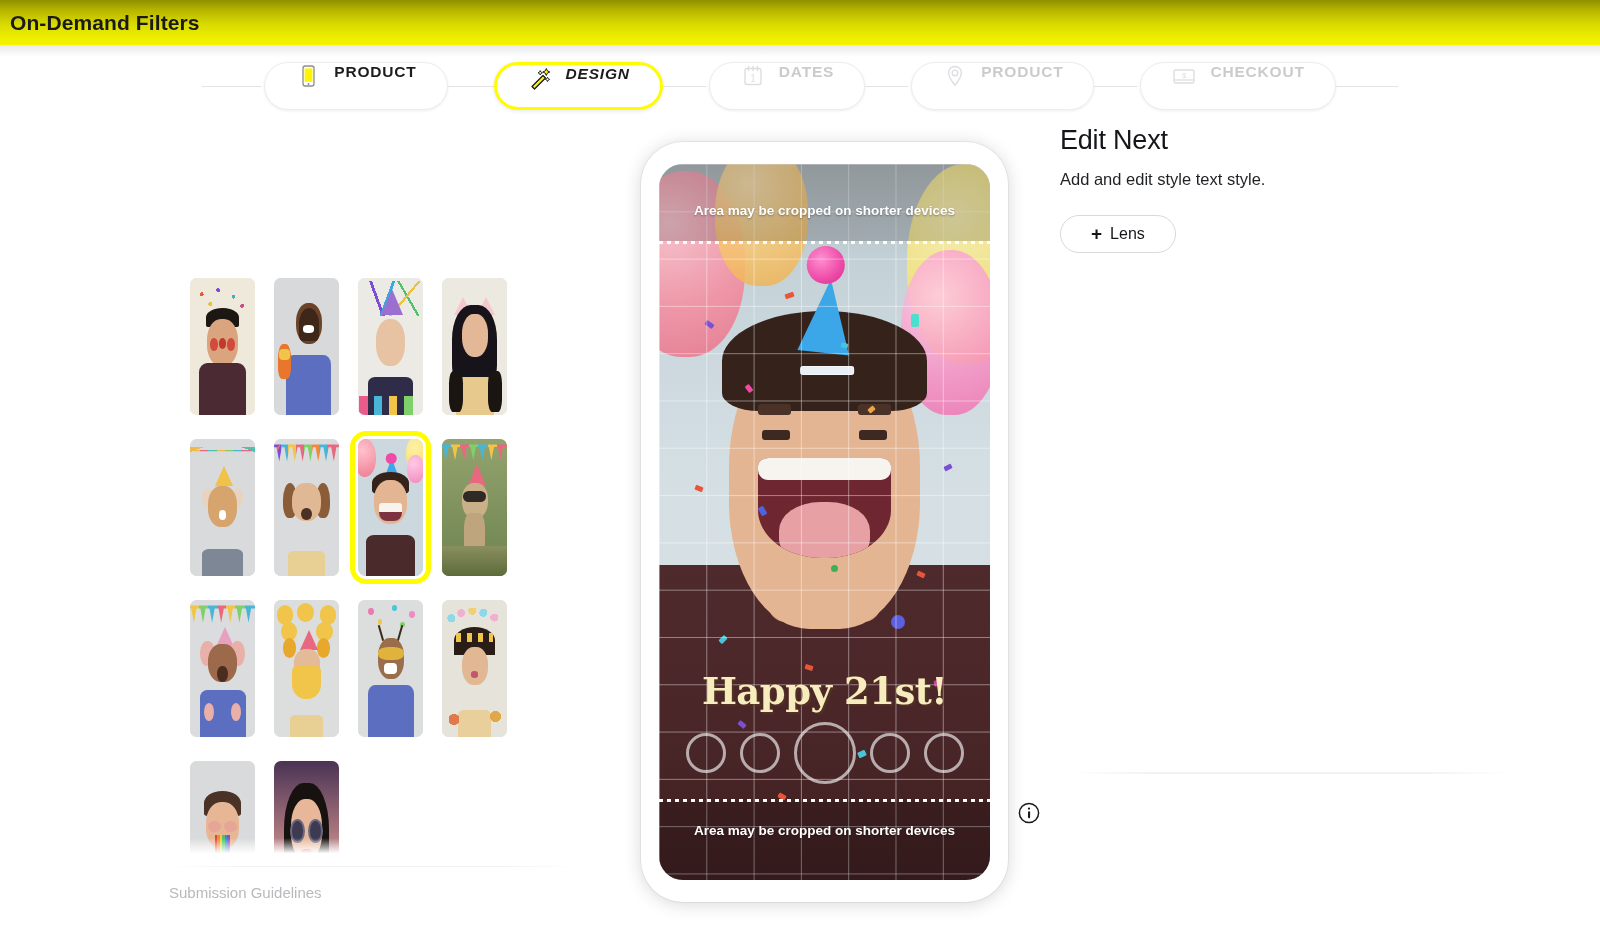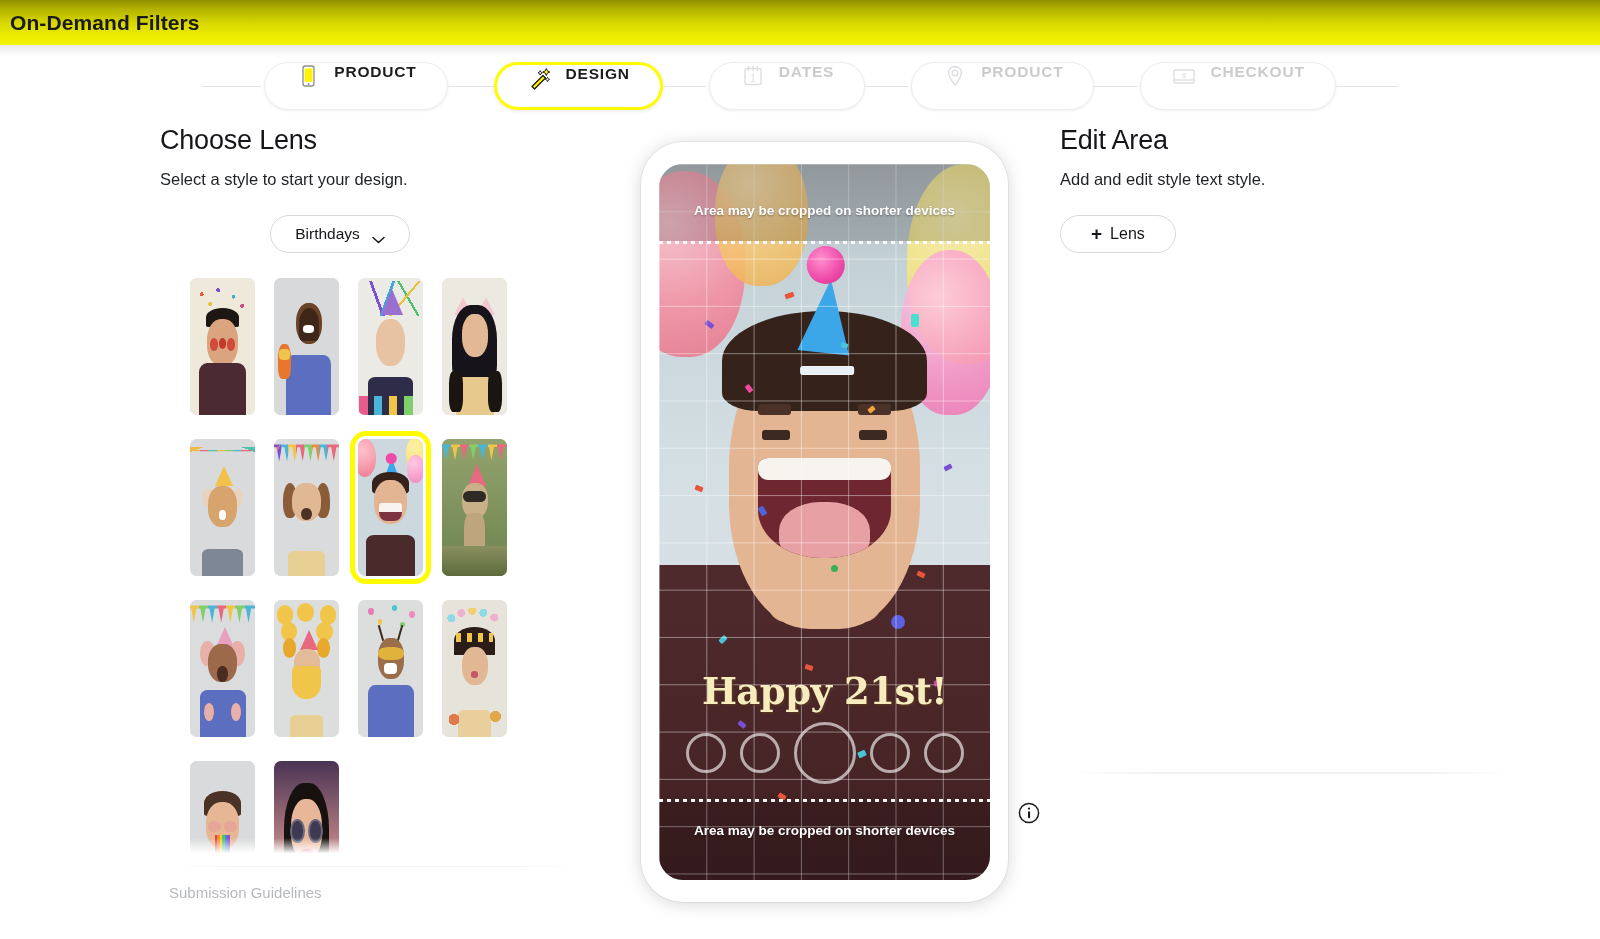--- a/index.html
+++ b/index.html
@@ -40,20 +40,21 @@
     display: flex; align-items: flex-start; gap: 13px;
     height: 48px; padding: 0 30px;
     border-radius: 26px; border: 1px solid #ededed;
     background: #ffffff;
     box-shadow: 0 1px 3px rgba(0,0,0,.07), 0 0 0 3px rgba(255,255,255,.9);
     white-space: nowrap;
   }
   .step.active {
     border: 3px solid #FFFC00;
     box-shadow: 0 1px 4px rgba(0,0,0,.10);
+    font-style: italic;
   }
   .step-label { font-size: 15.5px; font-weight: bold; color: #1c1c1c; letter-spacing: .8px; }
   .step.dim .step-label { color: #c9cbcd; }
   .step-ico { width: 26px; height: 26px; display: block; }
 
   
   .col-left  { position: absolute; left: 160px;  top: 125px; width: 430px; }
   .col-right { position: absolute; left: 1060px; top: 125px; width: 440px; }
 
   .sec-title { font-size: 27px; color: #15161a; font-weight: normal; letter-spacing: -.2px; }
@@ -318,34 +319,20 @@
           <path d="M3.4 17h19.2" stroke="#dcdee1" stroke-width="1.3"></path>
           <text x="13" y="14.6" font-size="7.5" fill="#dcdee1" text-anchor="middle" font-family="Liberation Sans">$</text>
         </svg>
       </span>
       <span class="step-label">CHECKOUT</span>
     </div>
 
     <div class="step-line edge"></div>
   </div>
 
-  <div class="col-left">
-    <div class="sec-title">Choose Lens</div>
-    <div class="sec-sub">Select a style to start your design.</div>
-    <div class="dropdown-wrap">
-      <div class="pill">
-        <span>Birthdays</span>
-        <span class="chev">
-          <svg viewBox="0 0 13 8" width="13" height="8">
-              <path d="M1 1.5 L6.5 6.5 L12 1.5" fill="none" stroke="#15161a" stroke-width="1.5" stroke-linecap="round" stroke-linejoin="round"></path>
-            </svg>
-        </span>
-      </div>
-    </div>
-  </div>
 
   <div class="lens-scroll">
     <div class="lens-grid">
 
       <div class="lens-cell">
         <div class="lens-thumb">
           <div style="position:absolute;inset:0;background:#efe9dc"></div>
           <div style="position:absolute;left:8%;top:6%;width:84%;height:30%;background:
             radial-gradient(circle at 12% 20%,#e85b3a 0 2px,transparent 2px),
             radial-gradient(circle at 42% 10%,#7b4fd3 0 2px,transparent 2px),
@@ -642,21 +629,21 @@
 
   <span class="info-icon">
     <svg viewBox="0 0 22 22" width="22" height="22">
       <circle cx="11" cy="11" r="9.6" fill="#fff" stroke="#1a1a1a" stroke-width="1.5"></circle>
       <circle cx="11" cy="6.6" r="1.15" fill="#1a1a1a"></circle>
       <rect x="10" y="9.3" width="2.1" height="7" rx="1" fill="#1a1a1a"></rect>
     </svg>
   </span>
 
   <div class="col-right">
-    <div class="sec-title">Edit Area</div>
+    <div class="sec-title">Edit Next</div>
     <div class="sec-sub">Add and edit style text style.</div>
     <div class="addtext-wrap">
       <div class="btn-addtext">
         <span class="plus-glyph">+</span>
         <span>Lens</span>
       </div>
     </div>
   </div>
 
   <div class="right-divider"></div>

